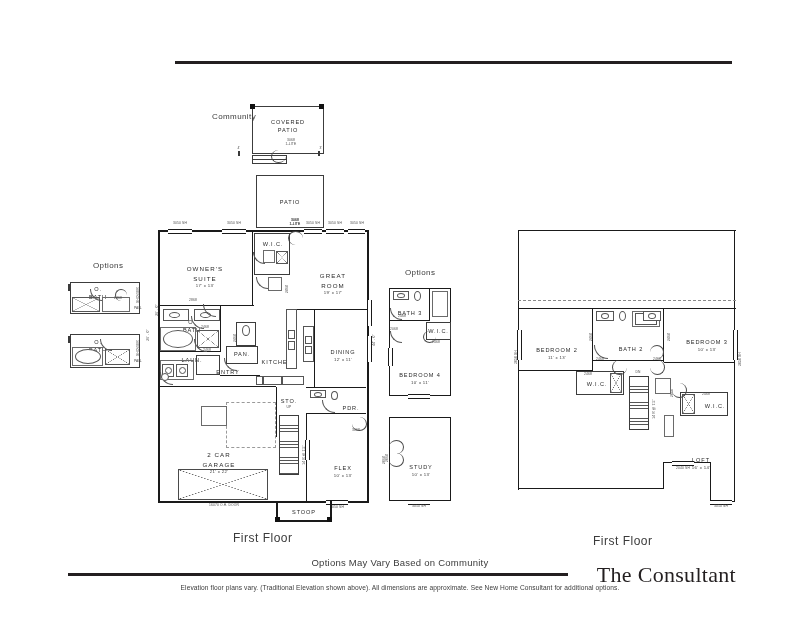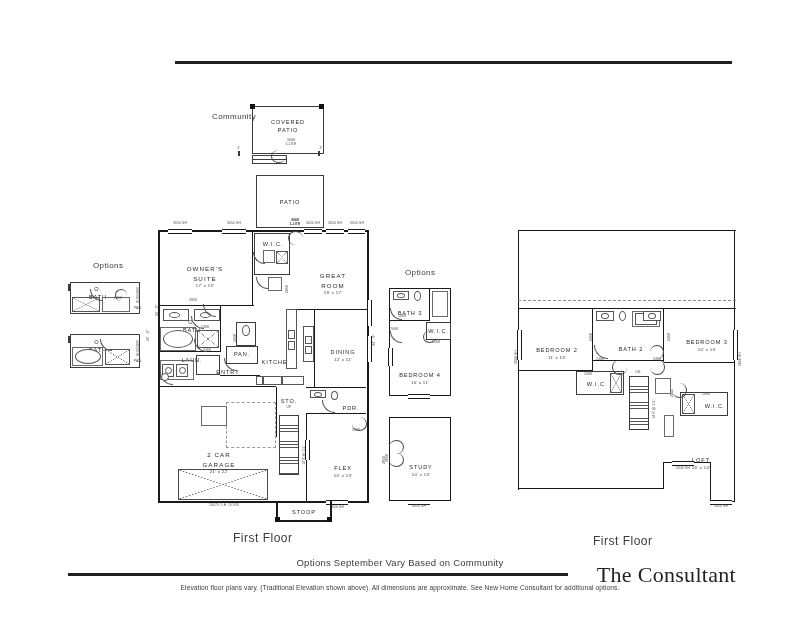--- a/index.html
+++ b/index.html
@@ -550,18 +550,18 @@
     <span>LOFT</span>
     <span class="dim">16' x 14'</span>
   </div>
   <div class="win" style="left:672px; top:461px; width:22px;"></div>
   <div class="note" style="left:670px; top:466px; width:26px;">2040 SH</div>
   <div class="win" style="left:710px; top:500px; width:22px;"></div>
   <div class="note" style="left:708px; top:504px; width:26px;">3050 SH</div>
 
   <div class="floor-caption" id="caption-second">First Floor</div>
 
-  <div id="options-vary">Options September Vary Based on Community</div>
+  <div id="options-vary">Options May Vary Based on Community</div>
   <div id="footer-rule"></div>
   <div id="plan-title">The Consultant</div>
   <div id="disclaimer">Elevation floor plans vary. (Traditional Elevation shown above). All dimensions are approximate. See New Home Consultant for additional options.</div>
 
 </div>
 
 </body></html>

